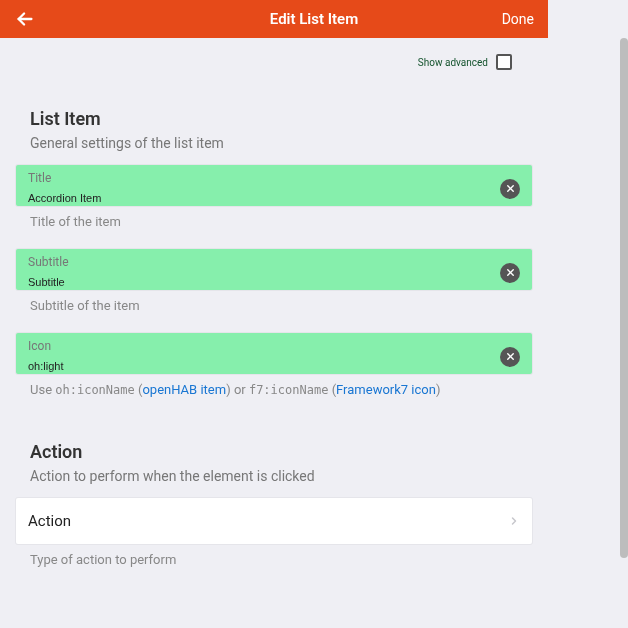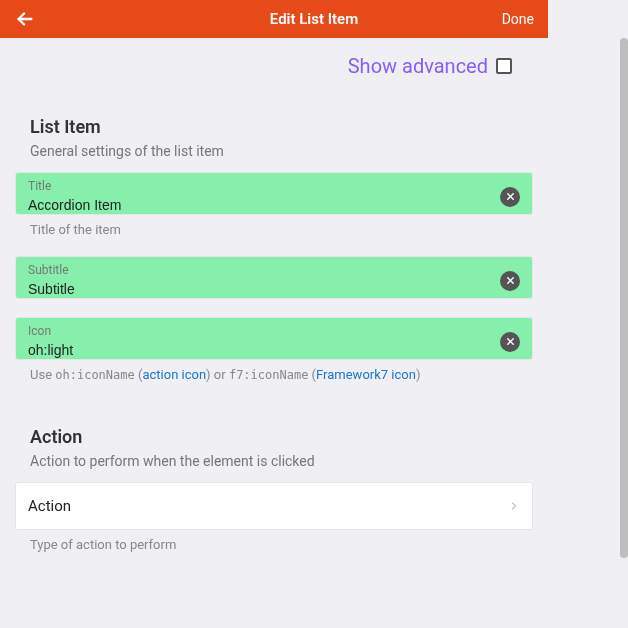--- a/index.html
+++ b/index.html
@@ -4,29 +4,29 @@
 <style>
   * { box-sizing: border-box; margin: 0; padding: 0; }
   html, body { width: 628px; height: 628px; overflow: hidden; font-family: -apple-system, BlinkMacSystemFont, "Segoe UI", Roboto, Arial, sans-serif; }
   body { background: #efeff4; position: relative; }
   .page { width: 548px; height: 628px; background: #efeff4; overflow-y: auto; }
   .scrollbar { position: absolute; right: 0; top: 38px; width: 8px; height: 520px; background: #bdbdbd; border-radius: 4px; }
   .header { height: 38px; background: #e64a19; display: flex; align-items: center; justify-content: space-between; padding: 0 14px 0 10px; color: #fff; }
   .back-btn { display: flex; align-items: center; cursor: pointer; padding: 4px; }
   .title { font-size: 15px; font-weight: 600; position: absolute; left: 50%; transform: translateX(-50%); }
   .done { font-size: 14px; font-weight: 400; cursor: pointer; }
-  .adv-row { display: flex; align-items: center; justify-content: flex-end; padding: 16px 36px 4px 0; font-size: 20px; color: #8b5cf6; gap: 8px; }
+  .adv-row { display: flex; align-items: center; justify-content: flex-end; padding: 16px 36px 4px 0; font-size: 10px; color: #14532d; gap: 8px; }
   .checkbox { width: 16px; height: 16px; border: 2px solid #555; border-radius: 2px; background: #fff; cursor: pointer;}
   .content { padding: 0 16px 40px 16px; }
   .section-heading { font-size: 18px; font-weight: 600; color: #333; margin-top: 34px; margin-bottom: 6px; padding-left: 14px;}
   .section-desc { font-size: 14px; color: #777; margin-bottom: 14px; padding-left: 14px;}
   .field-card { background: #86efac; border-radius: 2px; padding: 6px 12px 0 12px; display: flex; align-items: center; box-shadow: 0 0 0 1px rgba(0,0,0,0.04); }
   .field-left { flex: 1; }
   .field-label { font-size: 12px; color: #777; margin-bottom: 2px; }
-  .field-value { font-size: 14px; color: #222; border: none; outline: none; width: 100%; background: transparent; padding: 0;}
+  .field-value { font-size: 11px; color: #222; border: none; outline: none; width: 100%; background: transparent; padding: 0;}
   .clear-btn { width: 20px; height: 20px; border-radius: 50%; background: #555; display: flex; align-items: center; justify-content: center; cursor: pointer; flex-shrink: 0;}
   .helper { font-size: 13px; color: #888; padding: 8px 0 0 14px; }
   .helper .mono { font-family: monospace; font-size: 12px; margin-top: 24px;}
   .helper a { color: #1976d2; text-decoration: none; }
   .select-card { background: #fff; border-radius: 2px; padding: 14px 12px; display: flex; align-items: center; justify-content: space-between; box-shadow: 0 0 0 1px rgba(0,0,0,0.04); cursor: pointer;}
   .select-label { font-size: 15px; color: #222; }
   .chevron-right { color: #c7c7cc; }
   .gap20 { height: 20px; }
 </style>
 </head>
@@ -74,37 +74,38 @@
         <div class="field-label">Subtitle</div>
         <input class="field-value" value="Subtitle" style="">
       </div>
       <div class="clear-btn">
         <svg width="11" height="11" viewBox="0 0 24 24" fill="none" stroke="#fff" stroke-width="3" stroke-linecap="round">
             <line x1="18" y1="6" x2="6" y2="18"></line>
             <line x1="6" y1="6" x2="18" y2="18"></line>
           </svg>
       </div>
     </div>
+    <div class="helper">Subtitle of the item</div>
 
     <div class="gap20"></div>
 
     <div class="field-card">
       <div class="field-left">
         <div class="field-label">Icon</div>
         <input class="field-value" value="oh:light" style="">
       </div>
       <div class="clear-btn">
         <svg width="11" height="11" viewBox="0 0 24 24" fill="none" stroke="#fff" stroke-width="3" stroke-linecap="round">
             <line x1="18" y1="6" x2="6" y2="18"></line>
             <line x1="6" y1="6" x2="18" y2="18"></line>
           </svg>
       </div>
     </div>
     <div class="helper">
-      <span>Use </span><span class="mono">oh:iconName</span><span> (</span><a href="#">action icon</a><span>) or </span><span class="mono">f7:iconName</span><span> (</span><a href="#">Framework7 icon</a><span>)</span>
+      <span>Use </span><span class="mono">oh:iconName</span><span> (</span><a href="#">openHAB item</a><span>) or </span><span class="mono">f7:iconName</span><span> (</span><a href="#">Framework7 icon</a><span>)</span>
     </div>
 
     <div class="section-heading" style="margin-top:44px">Action</div>
     <div class="section-desc">Action to perform when the element is clicked</div>
 
     <div class="select-card">
       <span class="select-label">Action</span>
       <svg class="chevron-right" width="12" height="12" viewBox="0 0 24 24" fill="none" stroke="#c7c7cc" stroke-width="3" stroke-linecap="round" stroke-linejoin="round">
           <polyline points="9 18 15 12 9 6"></polyline>
         </svg>

